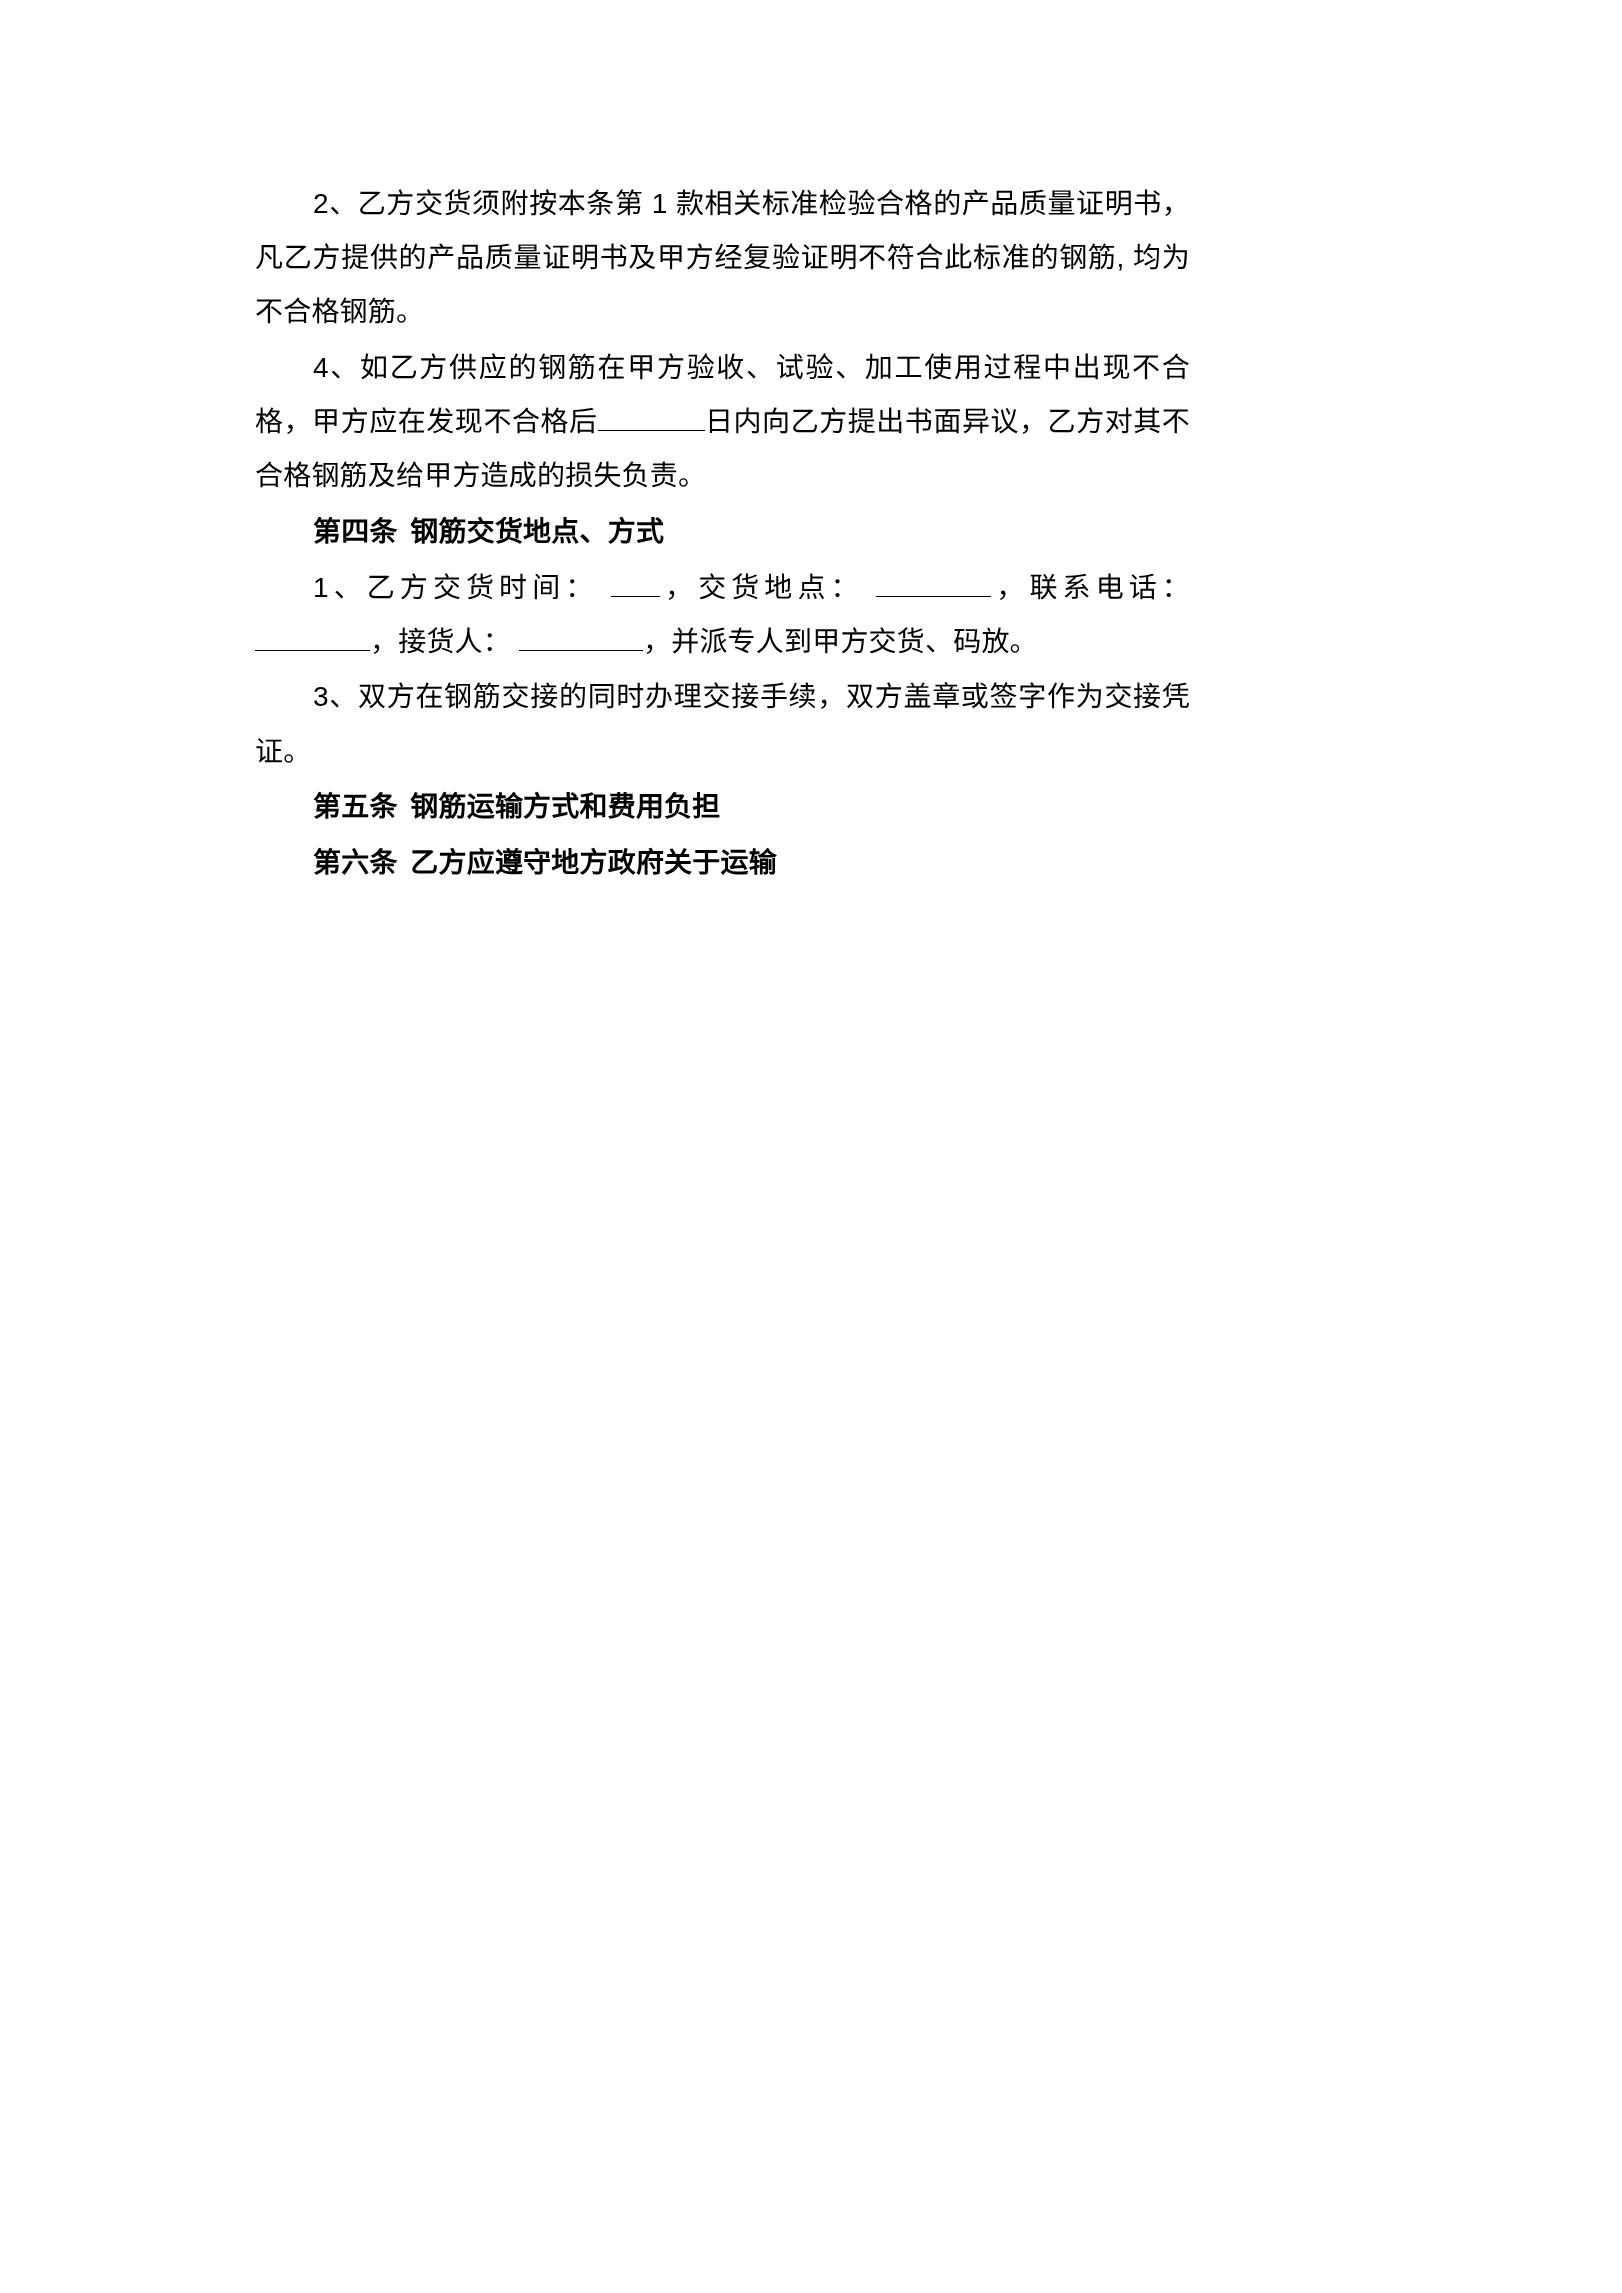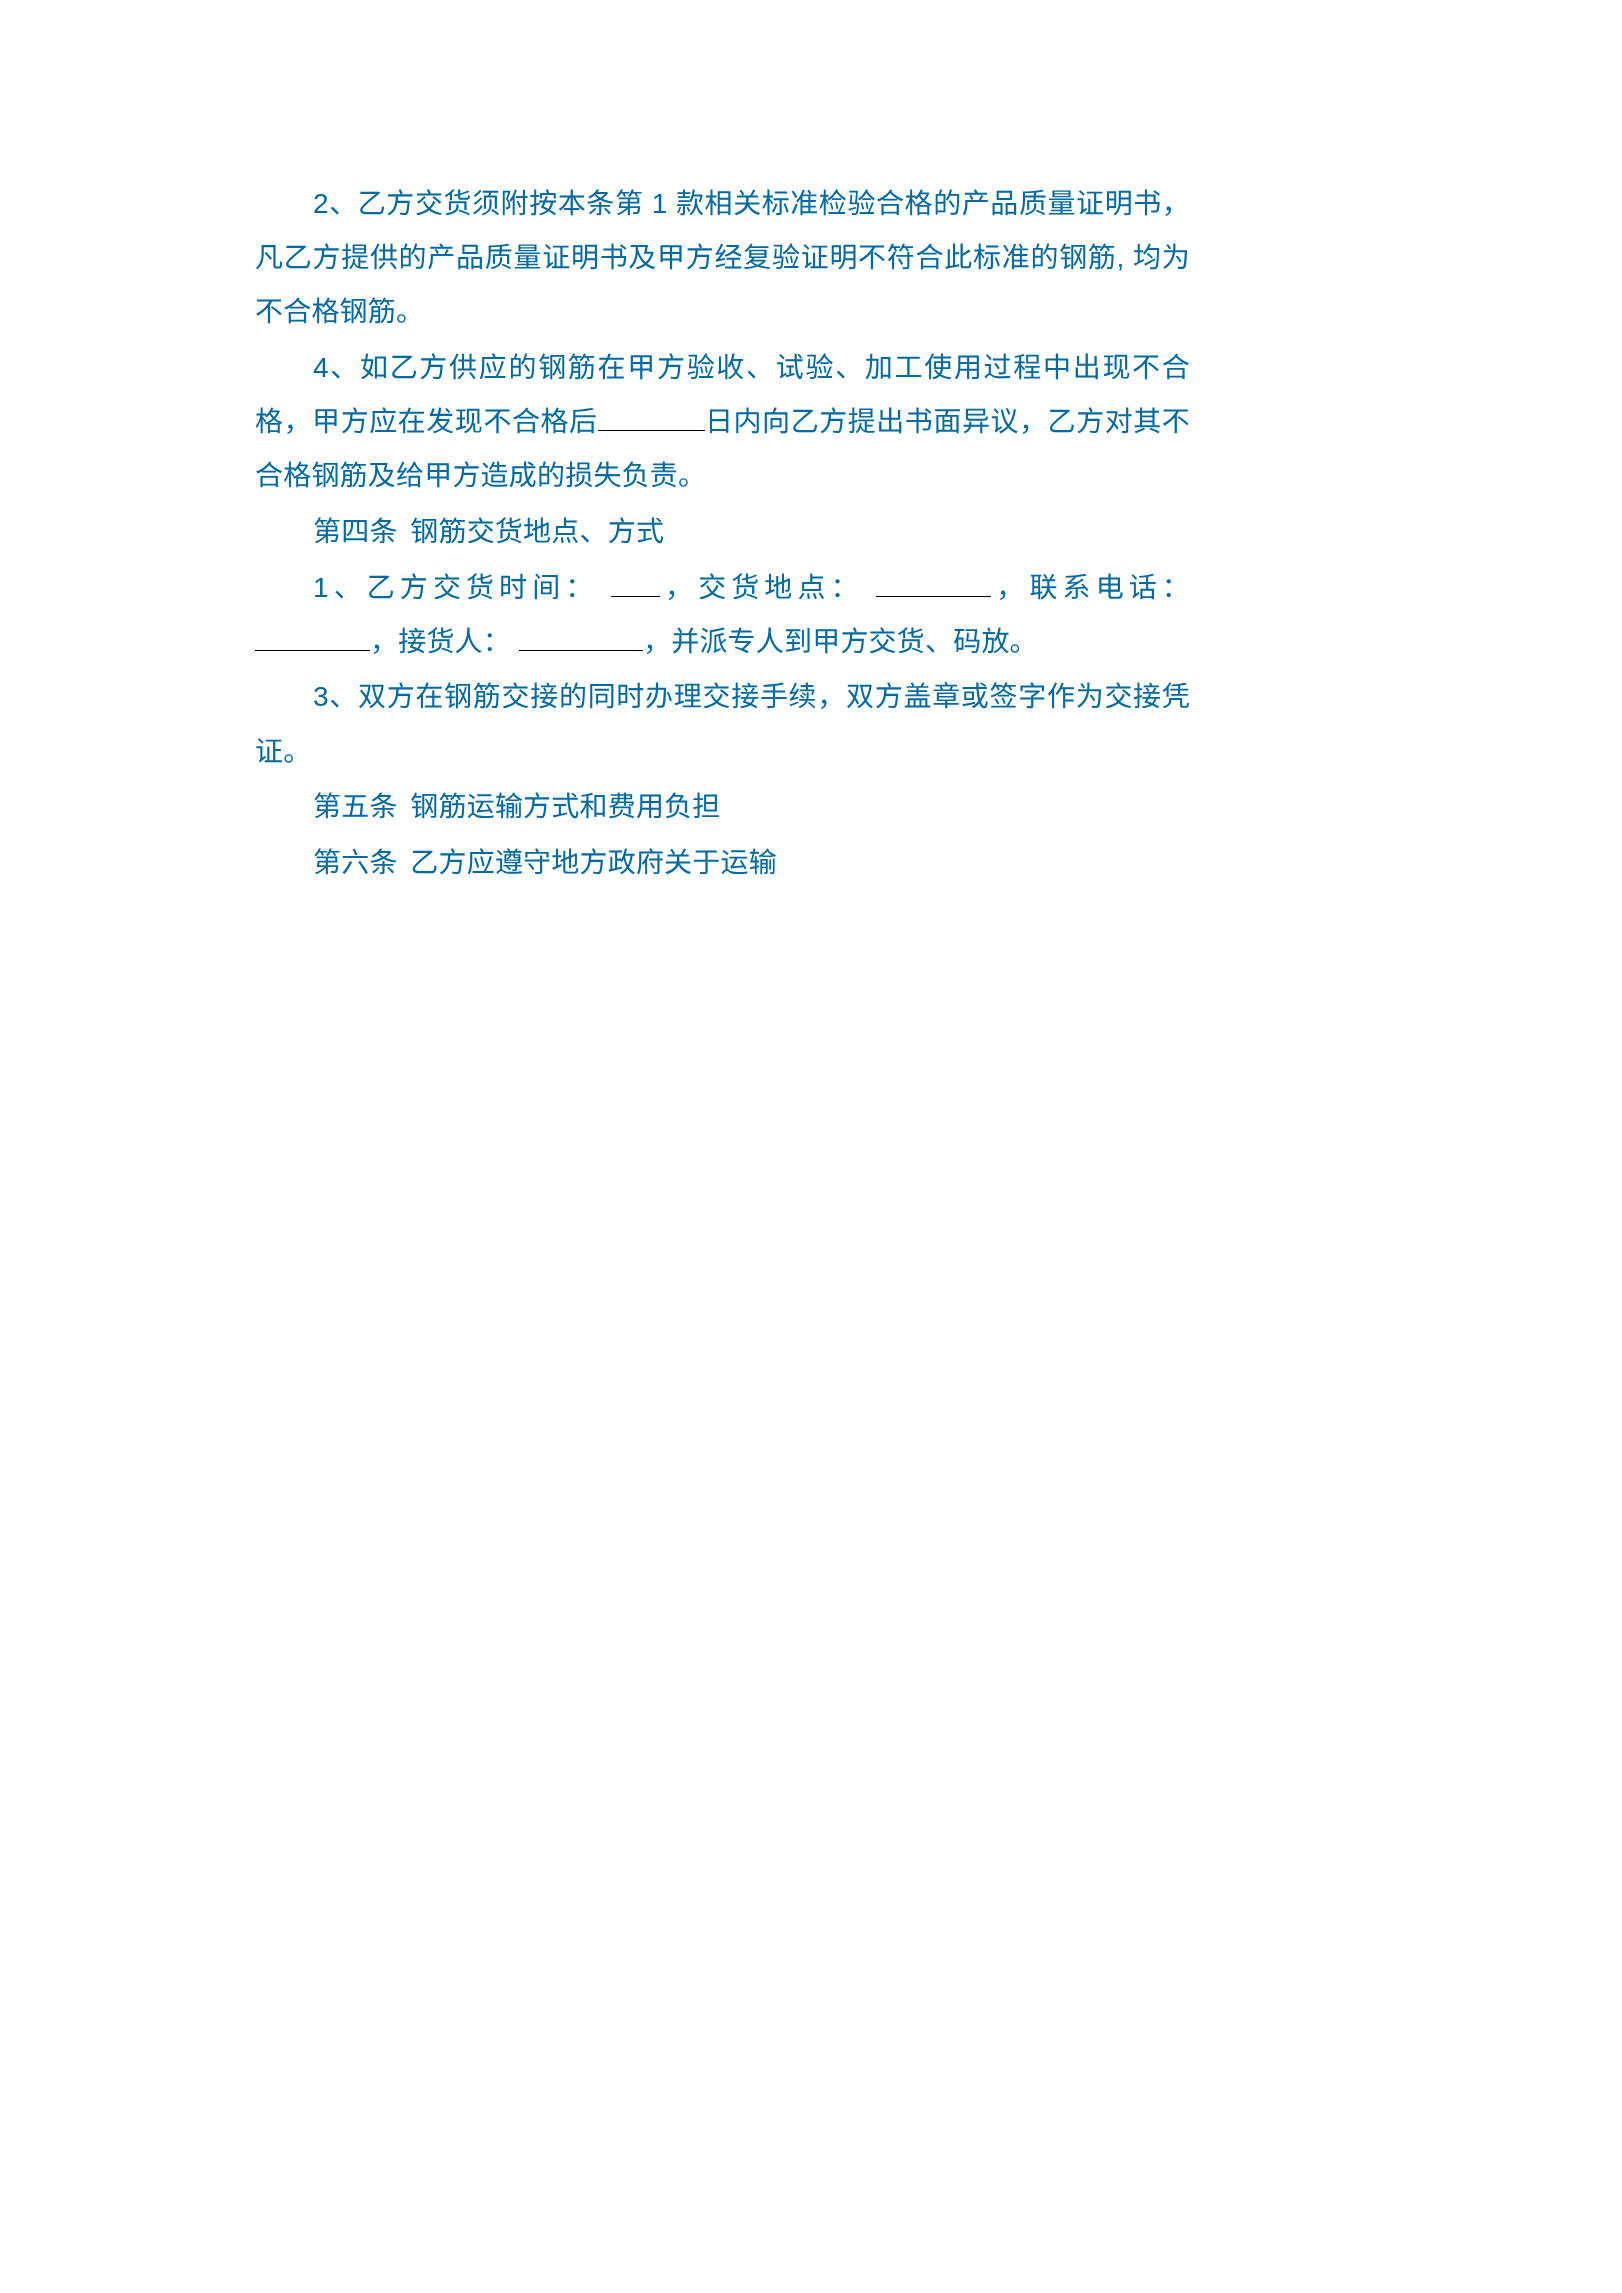--- a/index.html
+++ b/index.html
@@ -8,38 +8,38 @@
     background: #ffffff;
   }
   .page {
     width: 1408px;
     height: 2294px;
     background: #ffffff;
     position: relative;
     box-sizing: border-box;
     padding: 177px 218px 0 255px;
     font-family: "Liberation Sans", "DejaVu Sans", sans-serif;
-    color: #0369a1;
+    color: #000000;
   }
   .doc-body {
     font-size: 28px;
     line-height: 1.93;
     letter-spacing: 0.2px;
     text-align: justify;
     text-justify: inter-ideograph;
   }
   p {
     margin: 0 0 0 0;
   }
   .para {
     text-indent: 58px;
     margin-bottom: 1.8px;
   }
   .heading {
-    font-weight: normal;
+    font-weight: bold;
     text-indent: 58px;
     margin-bottom: 1.8px;
   }
   .heading .gap {
     display: inline-block;
     width: 12.7px;
   }
   .blank {
     display: inline-block;
     border-bottom: 1.8px solid #000;

